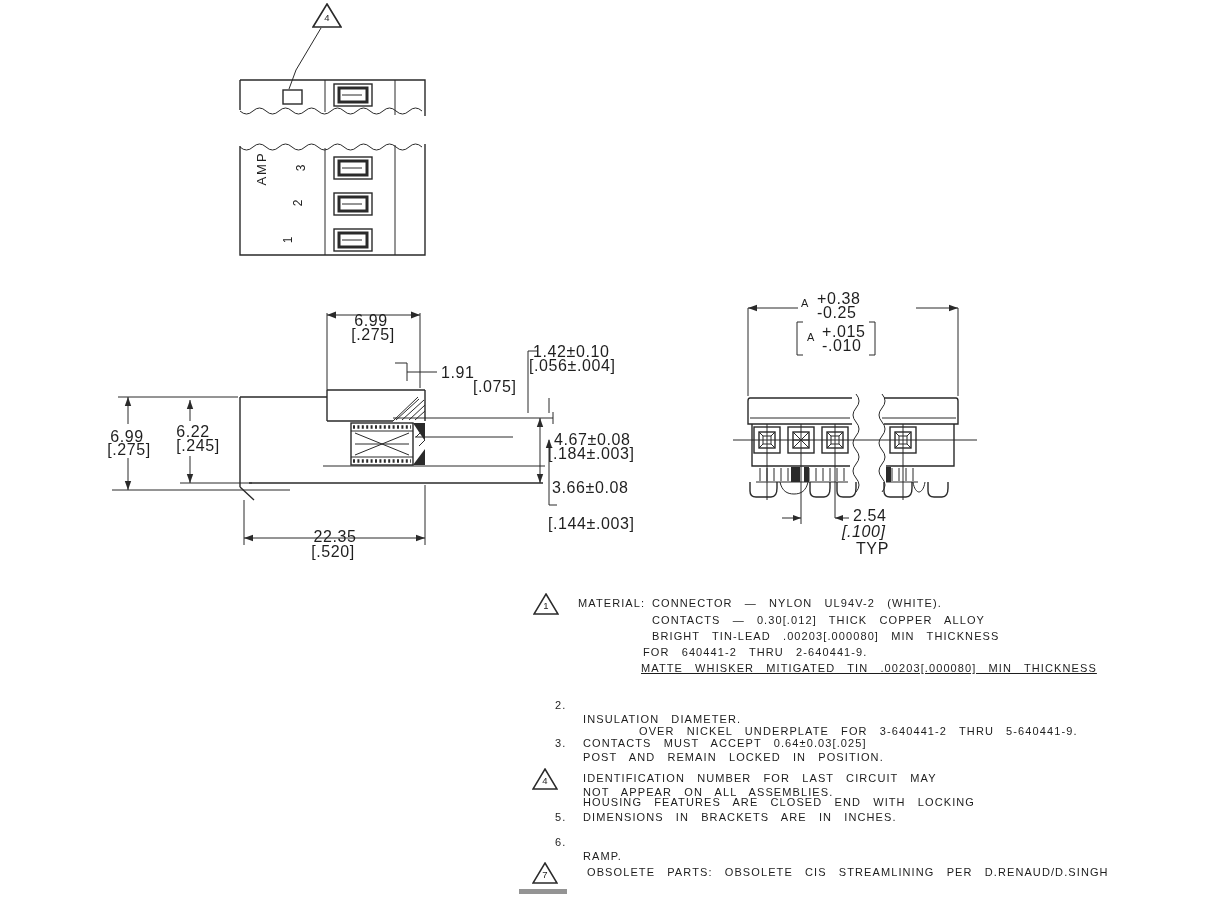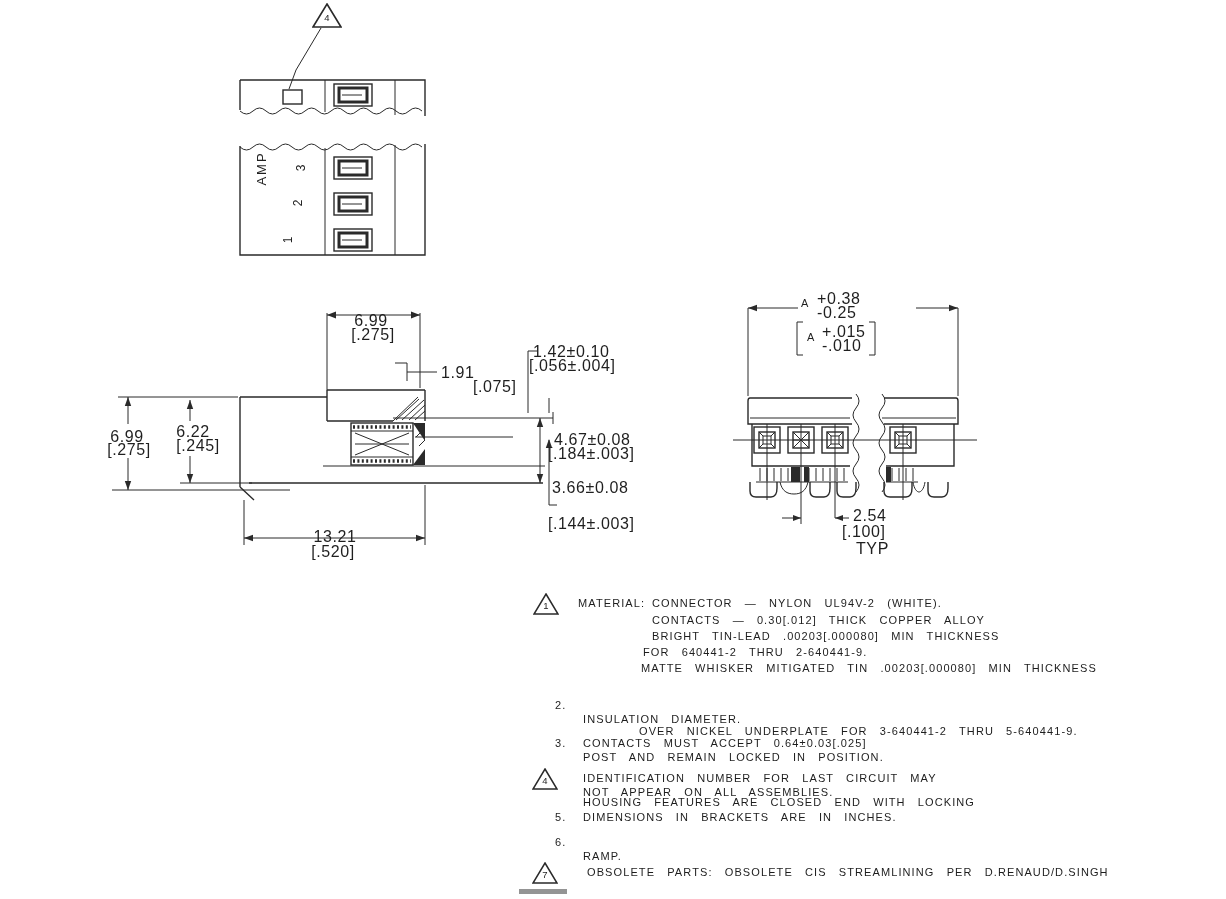--- a/index.html
+++ b/index.html
@@ -192,45 +192,45 @@
   <span class="dim" style="left:533px;top:343px;">1.42±0.10</span>
   <span class="dim" style="left:529px;top:357px;">[.056±.004]</span>
   <span class="dim ctr" style="left:127px;top:428px;">6.99</span>
   <span class="dim ctr" style="left:129px;top:441px;">[.275]</span>
   <span class="dim ctr" style="left:193px;top:423px;">6.22</span>
   <span class="dim ctr" style="left:198px;top:437px;">[.245]</span>
   <span class="dim" style="left:554px;top:431px;">4.67±0.08</span>
   <span class="dim" style="left:548px;top:445px;">[.184±.003]</span>
   <span class="dim" style="left:552px;top:479px;">3.66±0.08</span>
   <span class="dim" style="left:548px;top:515px;">[.144±.003]</span>
-  <span class="dim ctr" style="left:335px;top:528px;">13.21</span>
+  <span class="dim ctr" style="left:335px;top:528px;">22.35</span>
   <span class="dim ctr" style="left:333px;top:543px;">[.520]</span>
 
   <span class="dim" style="left:801px;top:297px;font-size:11px;">A</span>
   <span class="dim" style="left:817px;top:290px;">+0.38</span>
   <span class="dim" style="left:817px;top:304px;">-0.25</span>
   <span class="dim" style="left:807px;top:331px;font-size:11px;">A</span>
   <span class="dim" style="left:822px;top:323px;">+.015</span>
   <span class="dim" style="left:822px;top:337px;">-.010</span>
   <span class="dim" style="left:853px;top:507px;">2.54</span>
-  <span class="dim" style="left:842px;top:523px;">[.100]</span>
+  <span class="dim" style="left:842px;top:523px;font-style:italic;">[.100]</span>
   <span class="dim" style="left:856px;top:540px;">TYP</span>
 
   <span class="flag" style="left:533px;top:593px;">
     <svg width="26" height="22" viewBox="0 0 26 22">
         <polygon points="13,1 25,21 1,21" fill="none" stroke="#2a2a2a" stroke-width="1.5"></polygon>
       </svg>
     <i>1</i>
   </span>
   <span class="nl" style="left:566px;top:597px;">MATERIAL:</span>
   <span class="nl" style="left:640px;top:597px;">CONNECTOR — NYLON UL94V-2 (WHITE).</span>
   <span class="nl" style="left:640px;top:614px;">CONTACTS — 0.30[.012] THICK COPPER ALLOY</span>
   <span class="nl" style="left:640px;top:630px;">BRIGHT TIN-LEAD .00203[.000080] MIN THICKNESS</span>
   <span class="nl" style="left:631px;top:646px;">FOR 640441-2 THRU 2-640441-9.</span>
-  <span class="nl" style="left:629px;top:662px;">MATTE WHISKER MITIGATED TIN .00203[.000080] MIN THICKNESS</span>
+  <span class="nl" style="left:629px;top:662px;text-decoration:underline;">MATTE WHISKER MITIGATED TIN .00203[.000080] MIN THICKNESS</span>
   <span class="nl" style="left:627px;top:677px;margin-top:48px;">OVER NICKEL UNDERPLATE FOR 3-640441-2 THRU 5-640441-9.</span>
 
   <span class="nl" style="left:543px;top:699px;">2.</span>
   <span class="nl" style="left:571px;top:713px;">INSULATION DIAMETER.</span>
 
   <span class="nl" style="left:543px;top:737px;">3.</span>
   <span class="nl" style="left:571px;top:737px;">CONTACTS MUST ACCEPT 0.64±0.03[.025]</span>
   <span class="nl" style="left:571px;top:751px;">POST AND REMAIN LOCKED IN POSITION.</span>
 
   <span class="flag" style="left:532px;top:768px;">

